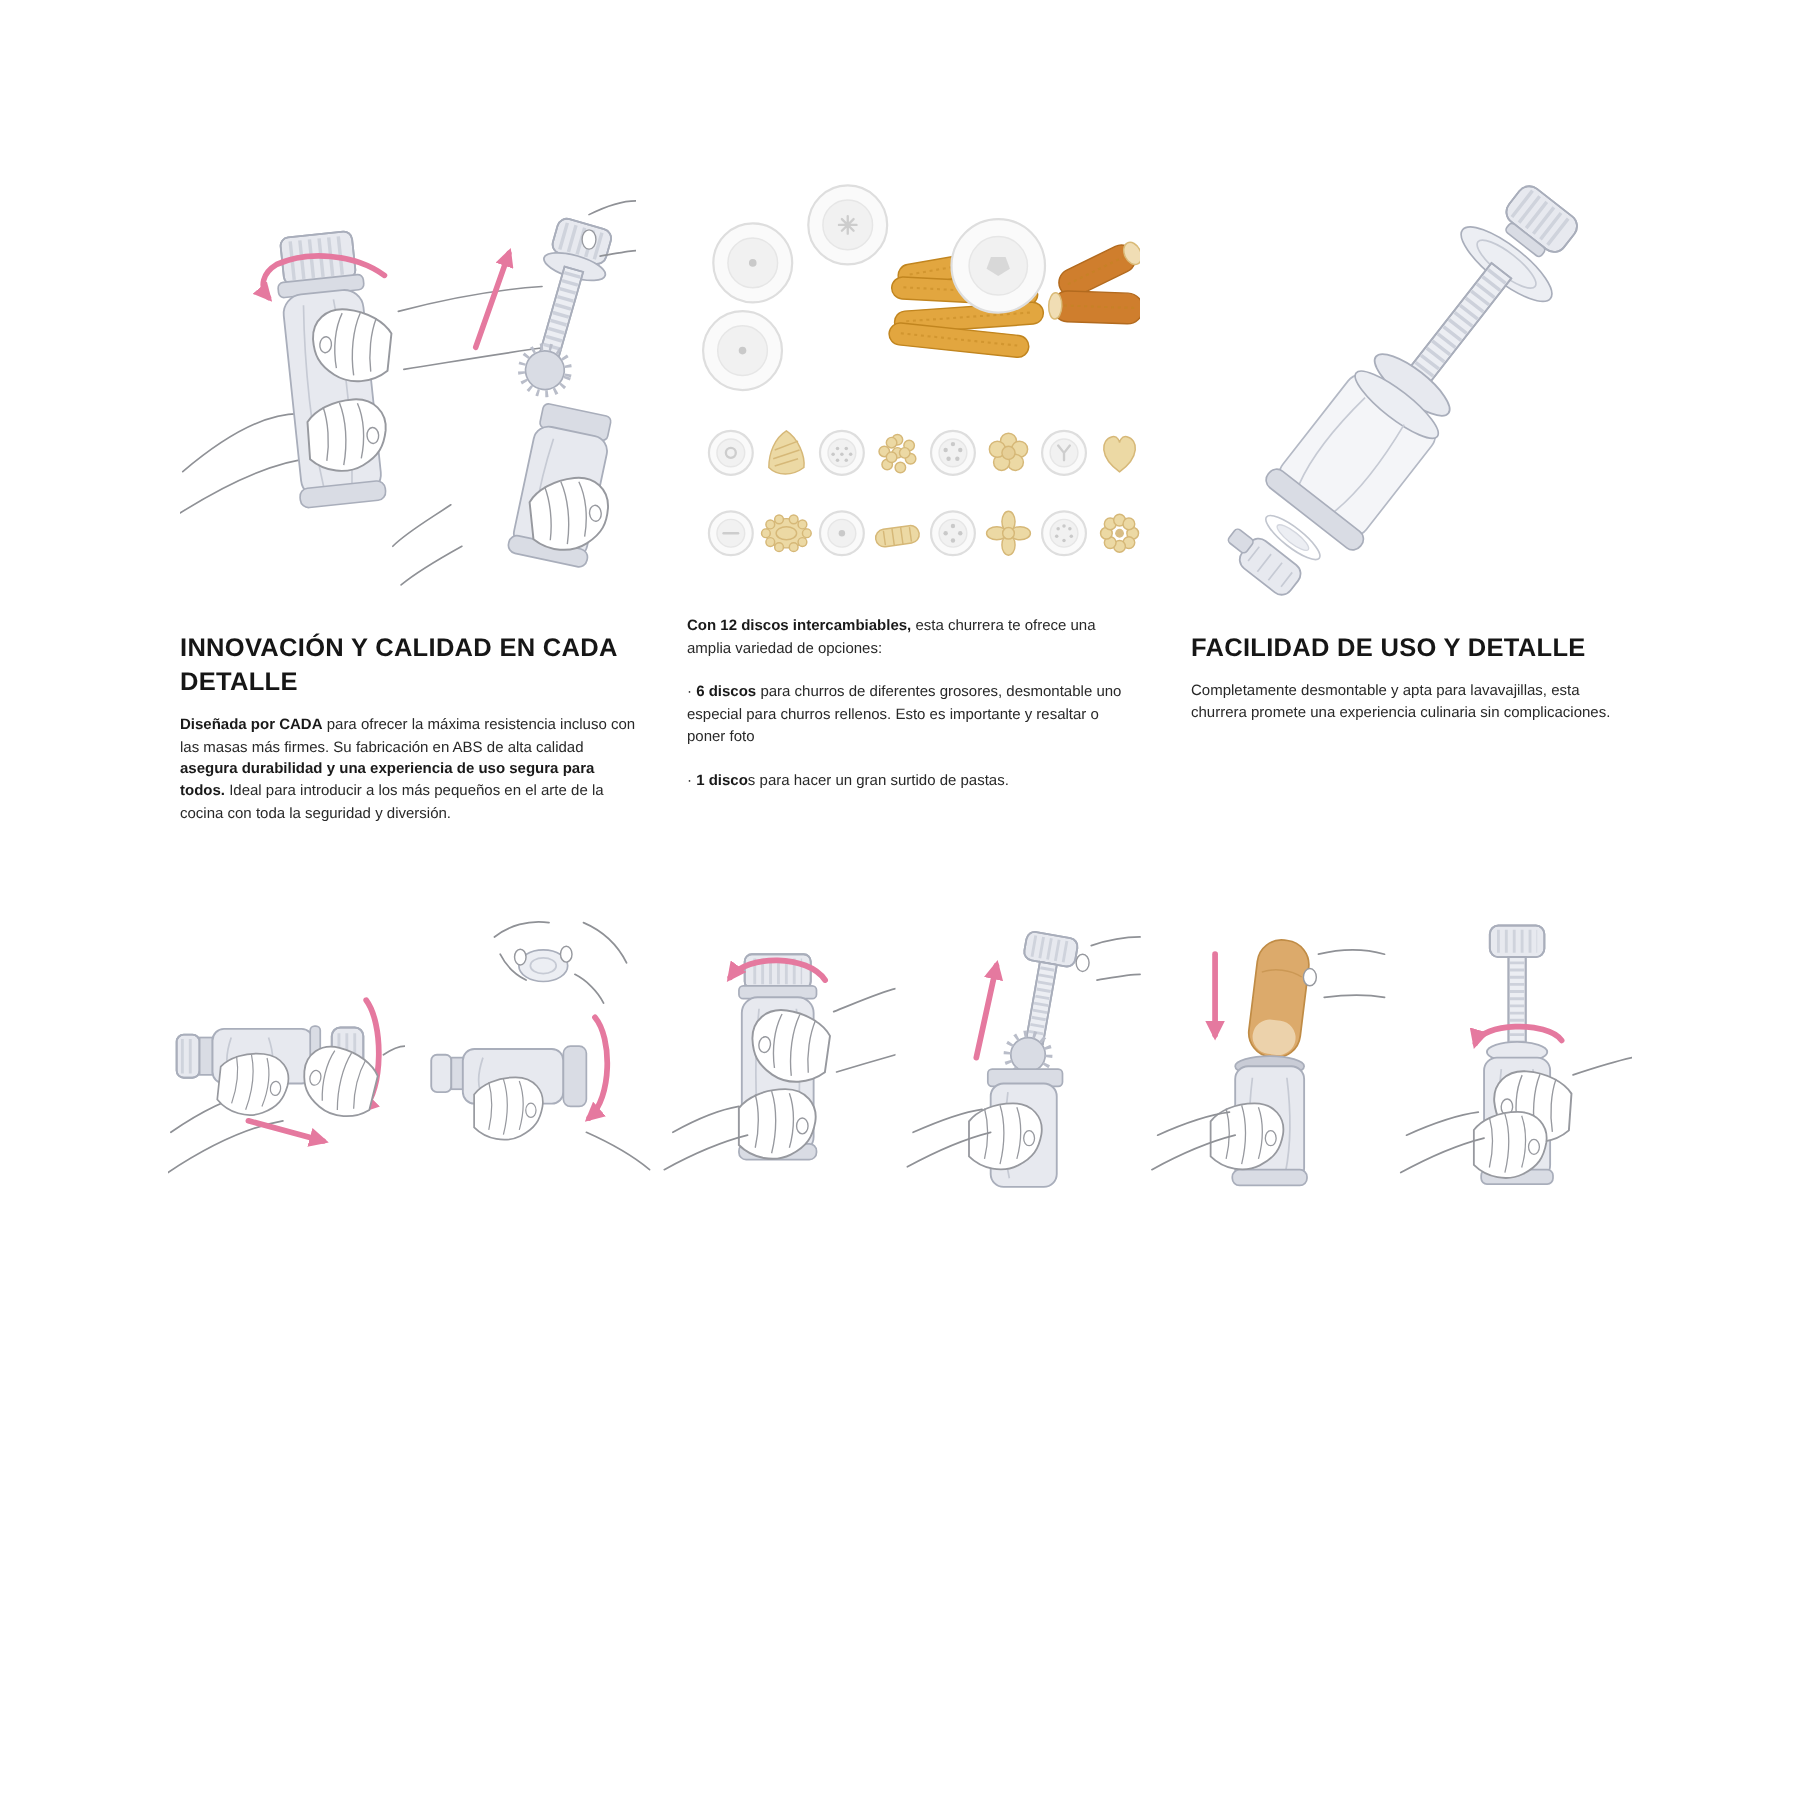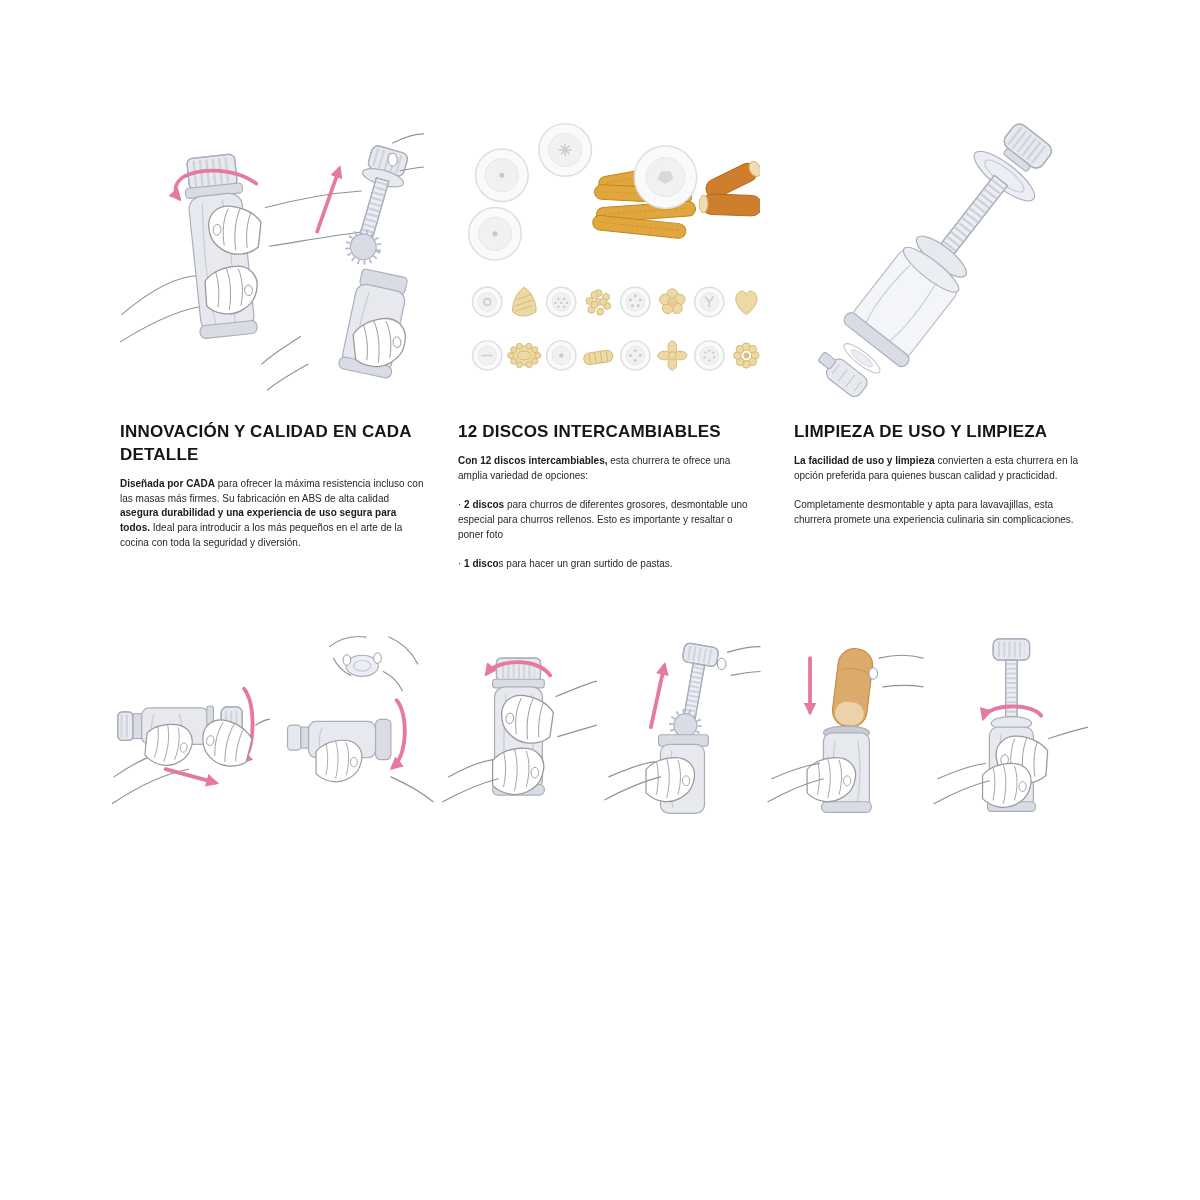--- a/index.html
+++ b/index.html
@@ -309,23 +309,22 @@
                   <circle cx="-9" cy="0" r="4"></circle>
                   <circle cx="-6.4" cy="-6.4" r="4"></circle>
                   <circle cx="0" cy="-9" r="4"></circle>
                   <circle cx="6.4" cy="-6.4" r="4"></circle>
                 </g>
               <circle cx="0" cy="0" r="3" fill="#d8bd85"></circle>
             </g>
           </g>
         </svg>
       </div>
-      <h3>12 DISCOS INTERCAMBIABLES</h3>
       <p><b>Con 12 discos intercambiables,</b><span> esta churrera te ofrece una amplia variedad de opciones:</span></p>
-      <p><span>· </span><b>2 discos</b><span> para churros de diferentes grosores, desmontable uno especial para churros rellenos. Esto es importante y resaltar o poner foto</span></p>
+      <p><span>· </span><b>6 discos</b><span> para churros de diferentes grosores, desmontable uno especial para churros rellenos. Esto es importante y resaltar o poner foto</span></p>
       <p><span>· </span><b>1 disco</b><span>s para hacer un gran surtido de pastas.</span></p>
     </article>
 
     <article class="feature col-3">
       <div class="feature-figure">
         <svg viewBox="0 0 310 300">
           <g transform="rotate(38 155 150) translate(0,-18)">
 
             <rect class="dev" x="130" y="-4" width="50" height="30" rx="9"></rect>
             <line x1="136" y1="11" x2="174" y2="11" stroke="#cfd3dc" stroke-width="24" stroke-dasharray="2.5 4"></line>
@@ -349,22 +348,21 @@
 
             <ellipse cx="155" cy="301" rx="24" ry="7" fill="#ffffff" stroke="#c2c6cf" stroke-width="1.2"></ellipse>
             <ellipse cx="155" cy="301" rx="14" ry="4" fill="#eceef3" stroke="#d4d7df" stroke-width="1"></ellipse>
 
             <rect class="dev" x="133" y="315" width="44" height="25" rx="8"></rect>
             <rect class="dev2" x="119" y="320" width="16" height="12" rx="3"></rect>
             <path class="soft" d="M140,321 V334 M150,320 V336 M160,320 V336 M170,321 V334"></path>
           </g>
         </svg>
       </div>
-      <h3>LIMPIEZA DE USO Y LIMPIEZA</h3>
-      <p><b>La facilidad de uso y limpieza</b><span> convierten a esta churrera en la opción preferida para quienes buscan calidad y practicidad.</span></p>
+      <h3>FACILIDAD DE USO Y DETALLE</h3>
       <p><span>Completamente desmontable y apta para lavavajillas, esta churrera promete una experiencia culinaria sin complicaciones.</span></p>
     </article>
   </section>
 
   <section class="steps">
 
     <div class="step-figure">
       <svg viewBox="0 0 165 200">
         <path class="line" d="M2,150 C28,132 52,122 72,120"></path>
         <path class="line" d="M0,178 C30,158 58,146 80,142"></path>

